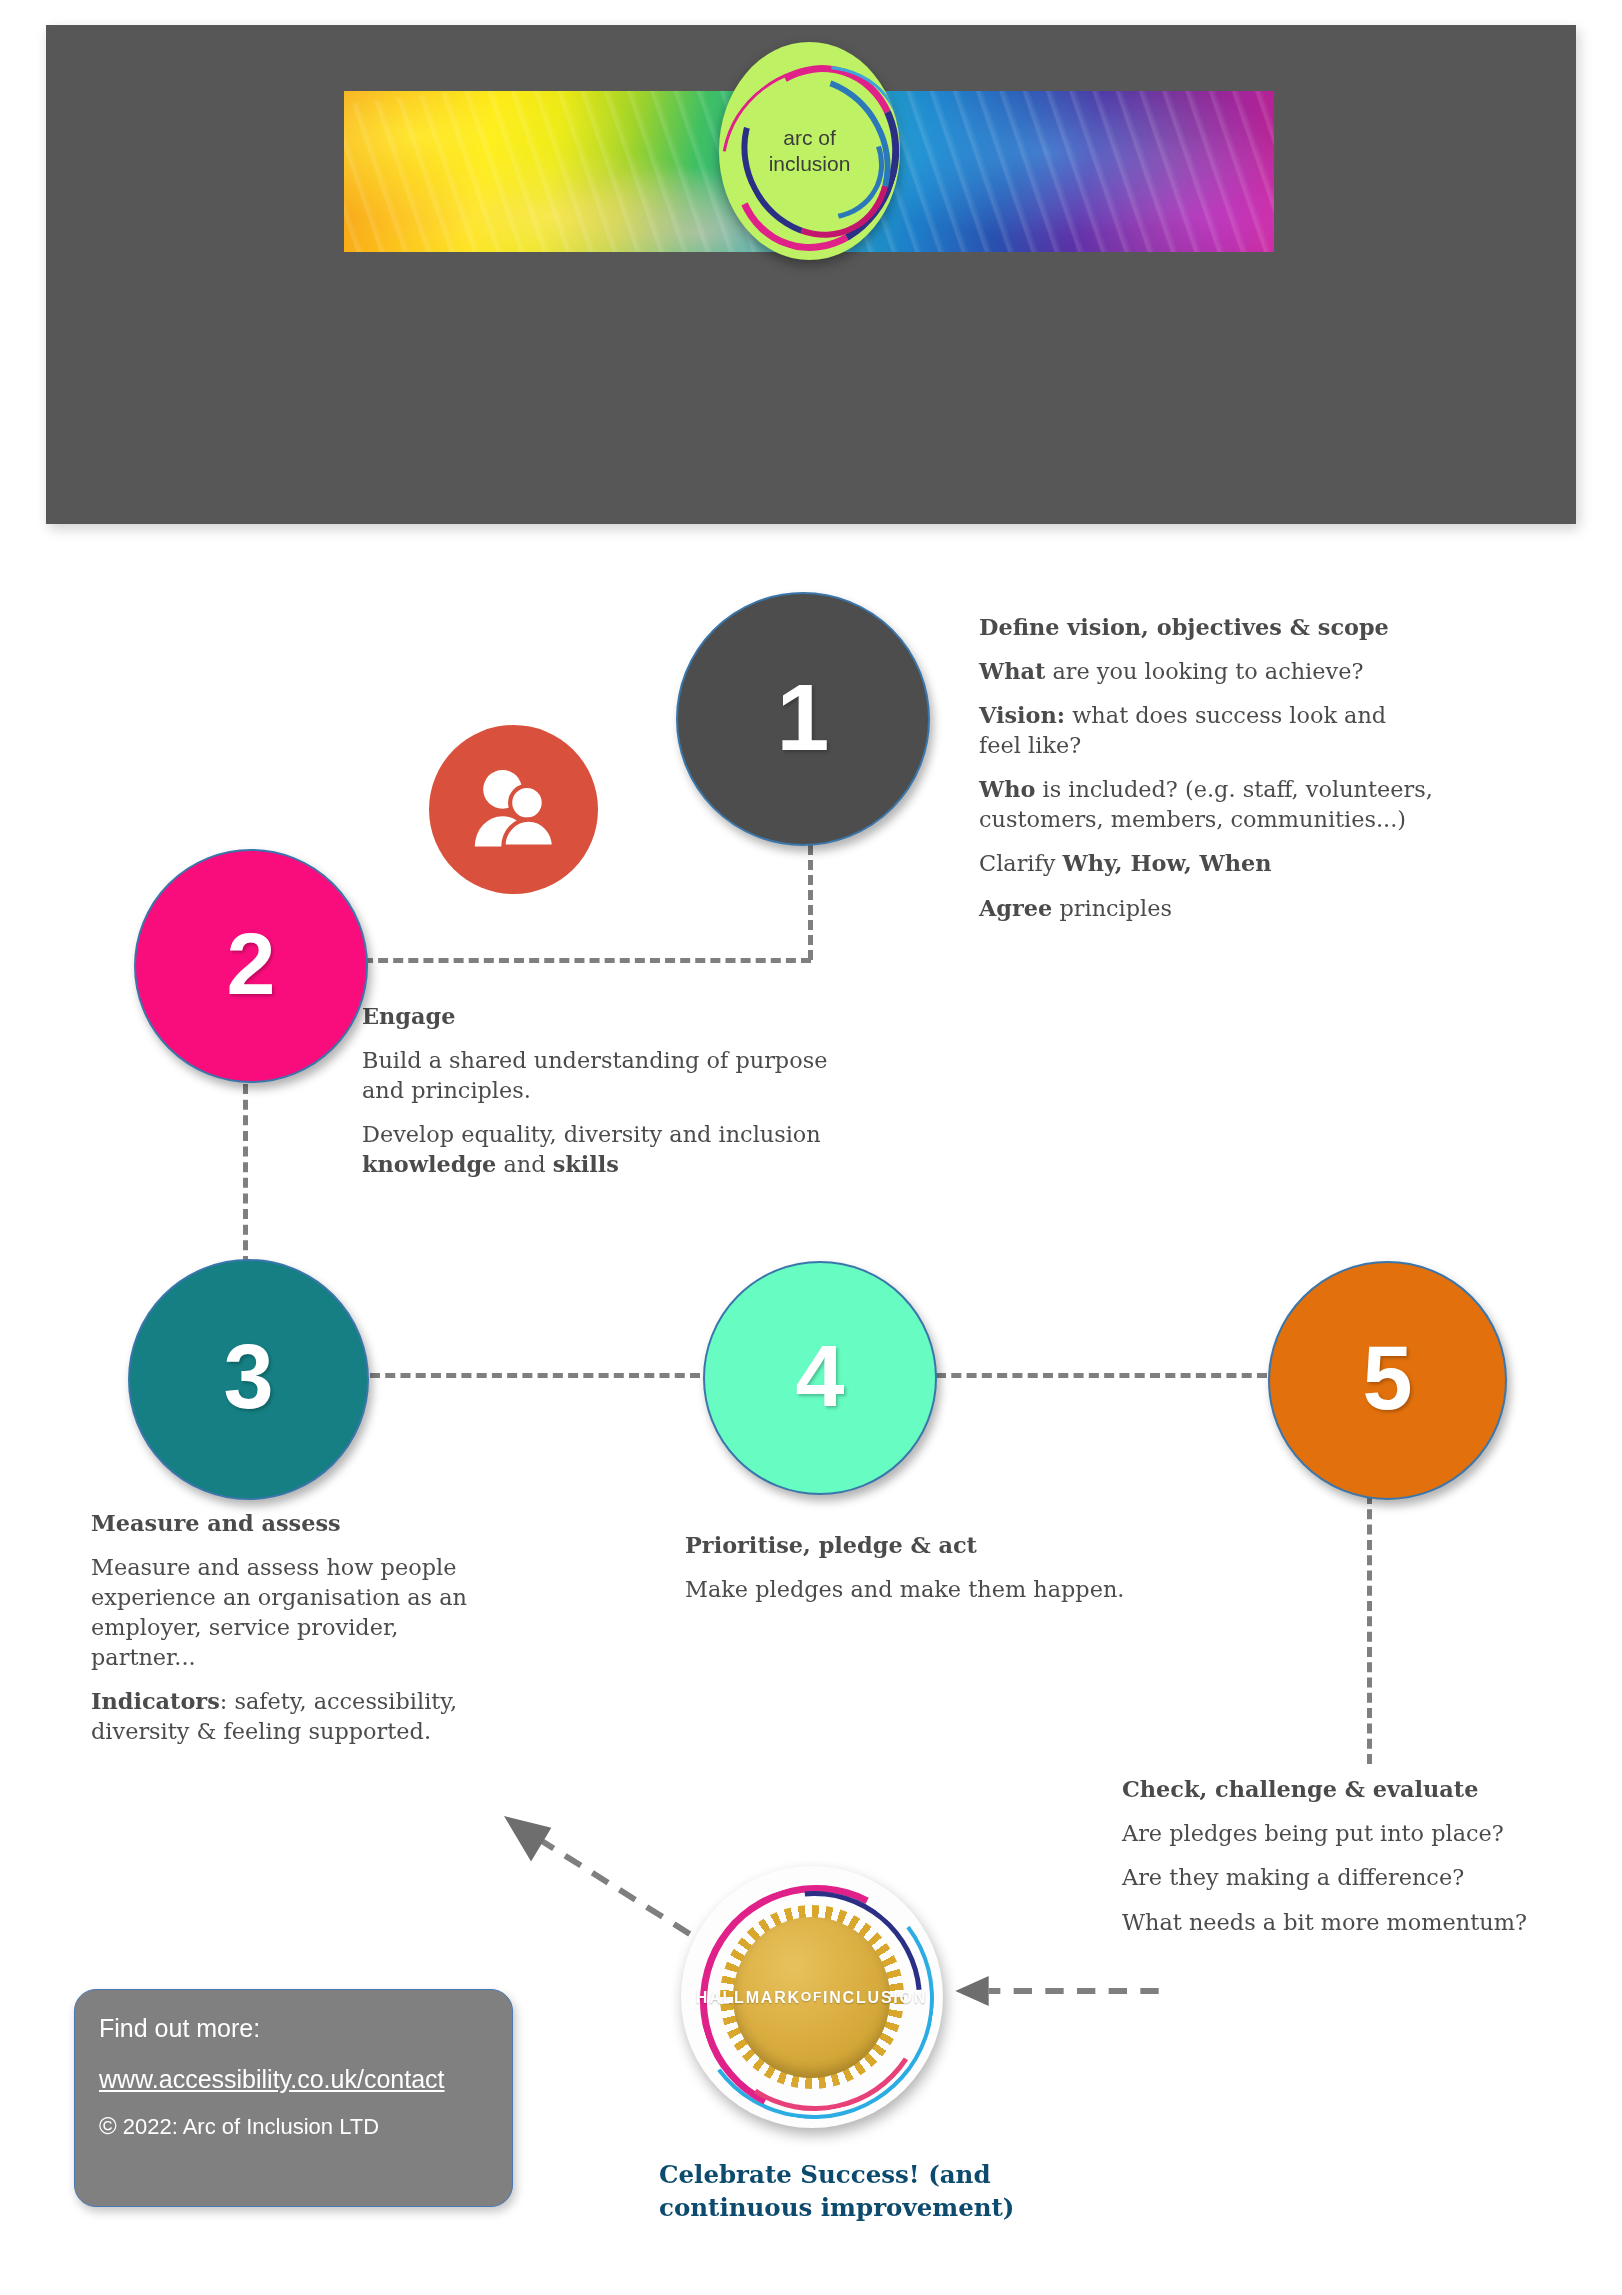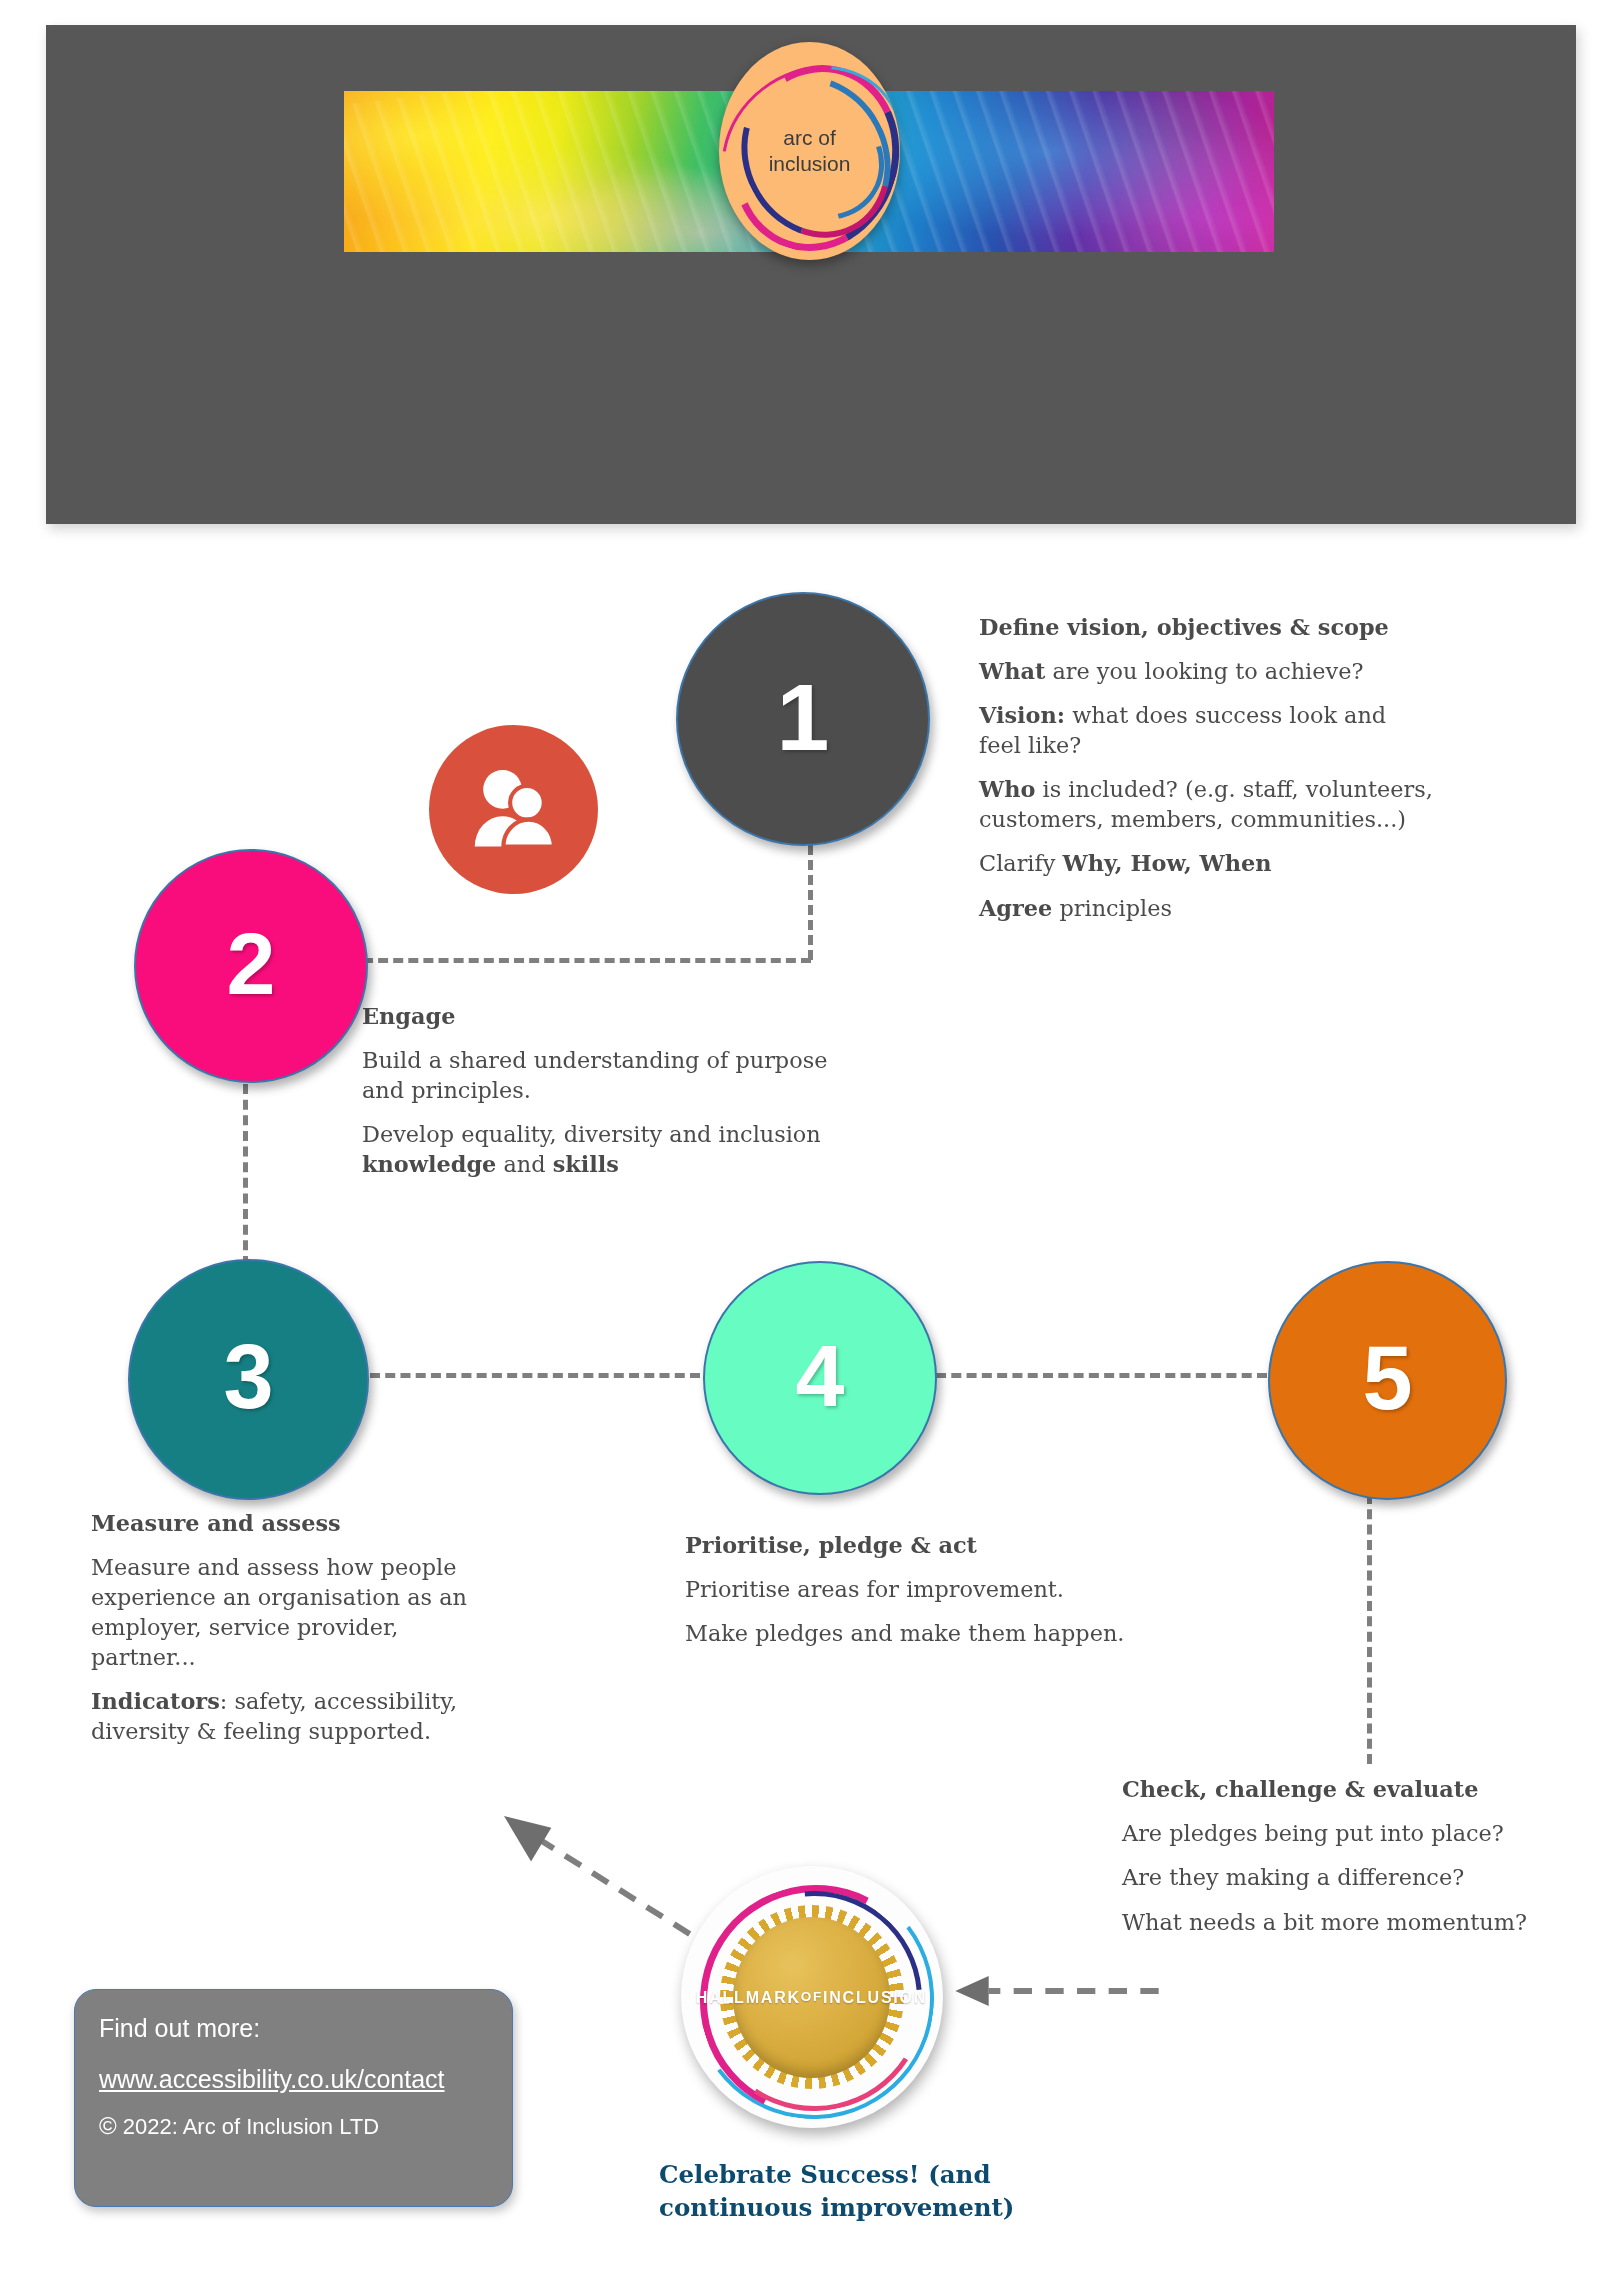--- a/index.html
+++ b/index.html
@@ -51,21 +51,21 @@
         rgba(255,255,255,.00) 0px, rgba(255,255,255,.00) 13.5px,
         rgba(255,255,255,.13) 16px, rgba(255,255,255,.00) 22px);
     transform:rotate(-7deg);
   }
   .logo-badge{
     position:absolute;
     left:calc(298px + 465px - 90px);
     top:17px;
     width:181px;height:218px;
     border-radius:50%;
-    background:#fdba74;
+    background:#bef264;
     box-shadow:0 5px 12px rgba(0,0,0,.35);
     display:flex;align-items:center;justify-content:center;
     overflow:hidden;
   }
   .logo-badge .ring{
     position:absolute;border-radius:50%;
     border-style:solid;
   }
   .ring1{left:15px;top:22px;width:150px;height:174px;border-width:7.6px;
     border-color:#e0218a #2b2f86 #e0218a transparent;transform:rotate(18deg);}
@@ -297,21 +297,20 @@
   </div>
 
   <div class="txt" style="left:91px;top:1509px;width:393px;">
     <p class="head">Measure and assess</p>
     <p>Measure and assess how people experience an organisation as an employer, service provider, partner...</p>
     <p><b>Indicators</b><span>: safety, accessibility, diversity &amp; feeling supported.</span></p>
   </div>
 
   <div class="txt" style="left:685px;top:1531px;width:507px;">
     <p class="head">Prioritise, pledge &amp; act</p>
-    <p>Prioritise areas for improvement.</p>
     <p>Make pledges and make them happen.</p>
   </div>
 
   <div class="txt" style="left:1122px;top:1775px;width:423px;">
     <p class="head">Check, challenge &amp; evaluate</p>
     <p>Are pledges being put into place?</p>
     <p>Are they making a difference?</p>
     <p>What needs a bit more momentum?</p>
   </div>
 

